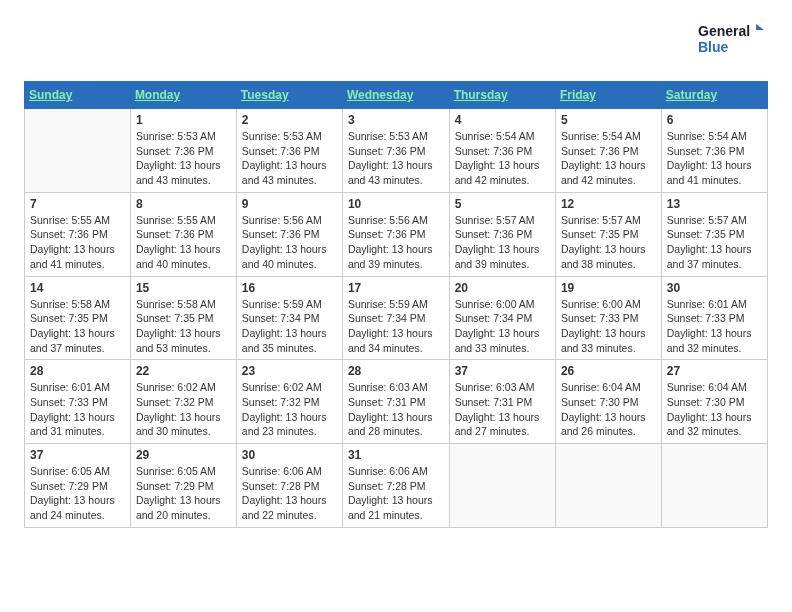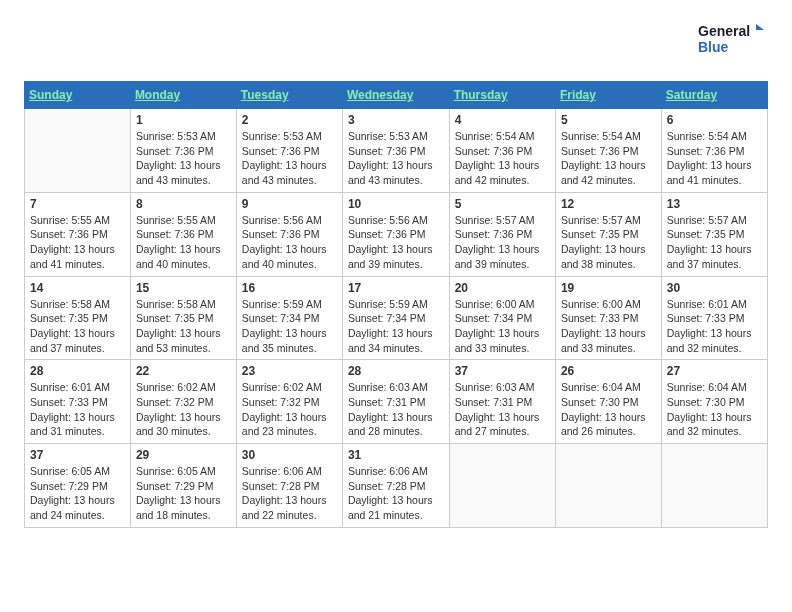--- a/index.html
+++ b/index.html
@@ -306,21 +306,21 @@
           <span class="cell-line">Sunrise: 6:05 AM</span>
           <span class="cell-line">Sunset: 7:29 PM</span>
           <span class="cell-line">Daylight: 13 hours</span>
           <span class="cell-line">and 24 minutes.</span>
         </td>
         <td>
           <span class="day-num">29</span>
           <span class="cell-line">Sunrise: 6:05 AM</span>
           <span class="cell-line">Sunset: 7:29 PM</span>
           <span class="cell-line">Daylight: 13 hours</span>
-          <span class="cell-line">and 18 minutes.</span>
+          <span class="cell-line">and 20 minutes.</span>
         </td>
         <td>
           <span class="day-num">30</span>
           <span class="cell-line">Sunrise: 6:06 AM</span>
           <span class="cell-line">Sunset: 7:28 PM</span>
           <span class="cell-line">Daylight: 13 hours</span>
           <span class="cell-line">and 22 minutes.</span>
         </td>
         <td>
           <span class="day-num">31</span>

